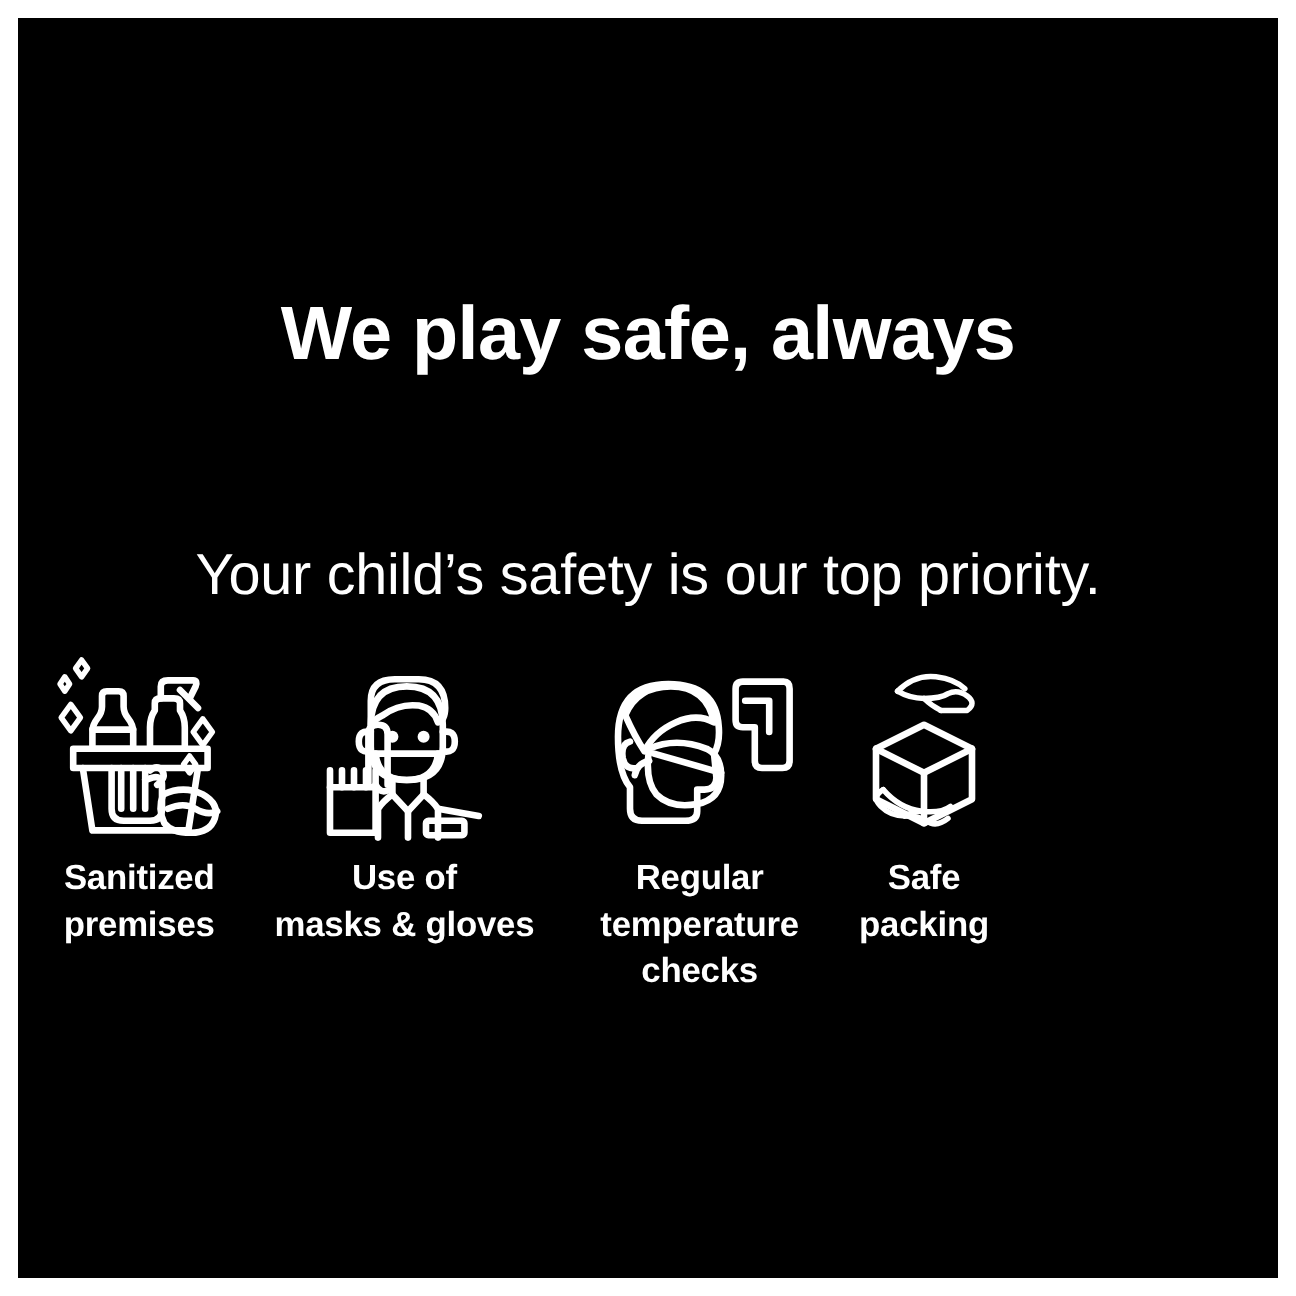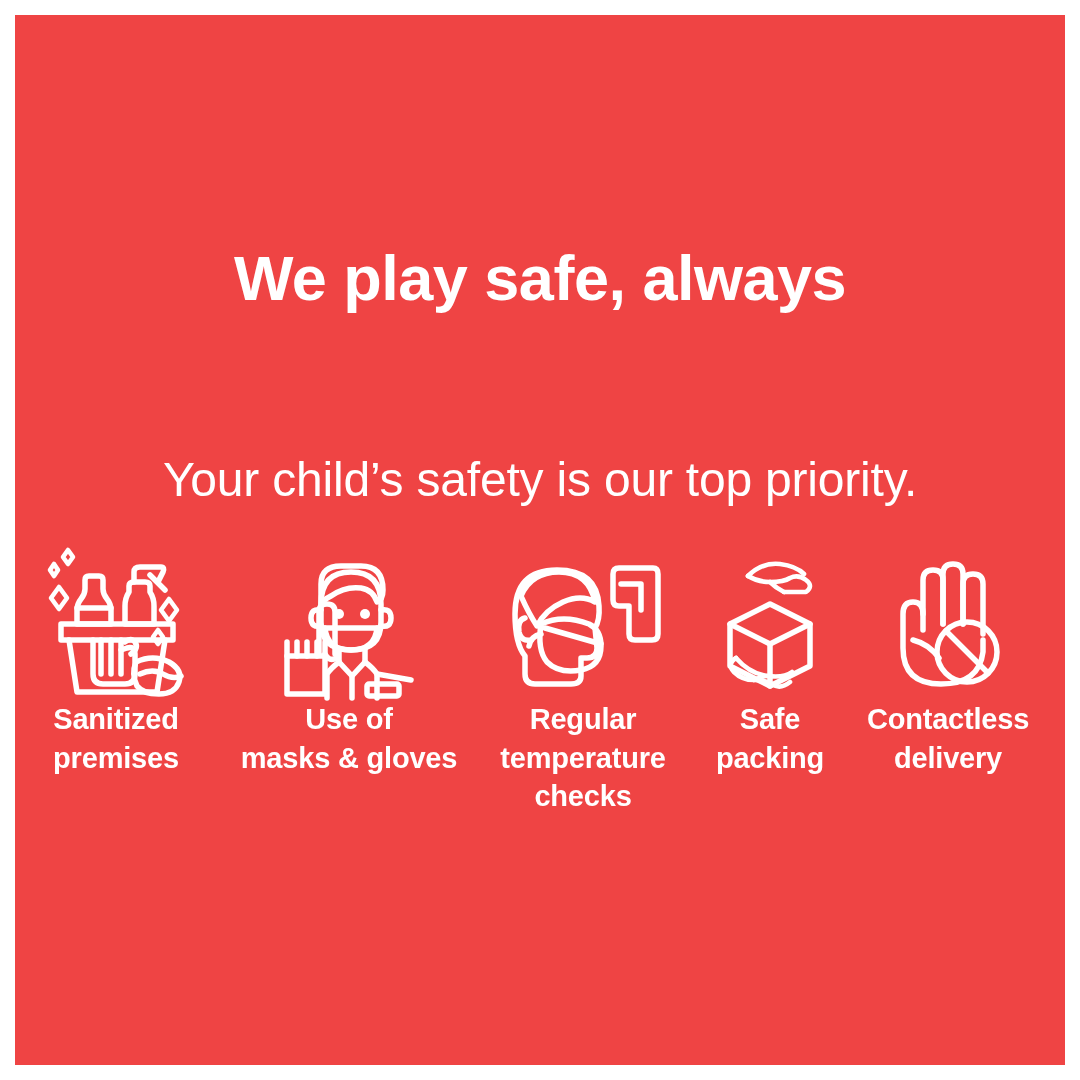--- a/index.html
+++ b/index.html
@@ -13,21 +13,21 @@
     font-family: "Liberation Sans", sans-serif;
     -webkit-font-smoothing: antialiased;
   }
 
   .poster {
     position: absolute;
     left: 15px;
     top: 15px;
     width: 1050px;
     height: 1050px;
-    background: #ef4444;
+    background: #000000;
     overflow: hidden;
   }
 
   
   .headline {
     position: absolute;
     left: 0;
     top: 232px;
     width: 1050px;
     text-align: center;
@@ -77,32 +77,33 @@
     align-items: flex-end;
     justify-content: center;
   }
 
   .feature .icon-box svg {
     display: block;
     overflow: visible;
   }
 
   .feature .caption {
+    margin-top: 13px;
     color: #ffffff;
     font-family: "Liberation Sans", sans-serif;
     font-weight: bold;
     font-size: 29px;
     line-height: 1.33;
     letter-spacing: -0.2px;
     white-space: pre-line;
   }
 
   
   .f0 { left: 1px;   width: 200px; }
-  .f1 { left: 219px; width: 230px; }
+  .f1 { left: 207px; width: 230px; }
   .f2 { left: 448px; width: 240px; }
   .f3 { left: 688px; width: 134px; }
   .f4 { left: 836px; width: 194px; }
 
   .stroke {
     fill: none;
     stroke: #ffffff;
     stroke-width: 5.5;
     stroke-linecap: round;
     stroke-linejoin: round;
@@ -255,34 +256,15 @@
                                    Q157 88 151 88 L134 88 Q128 88 128 82 L128 54
                                    L118 54 Q112 54 112 48 L112 22 Q112 16 118 16 Z"></path>
           <path class="stroke" d="M120 32 L140 32 L140 58"></path>
         </svg>
       </div>
       <div class="caption">Regular
 temperature
 checks</div>
     </div>
 
-    <div class="feature f4">
-      <div class="icon-box">
-        <svg width="118" height="148" viewBox="0 0 118 148">
-
-          <path class="stroke" d="M34 78 L34 28 Q34 18 44 18 Q54 18 54 28 L54 72"></path>
-          <path class="stroke" d="M54 72 L54 22 Q54 12 64 12 Q74 12 74 22 L74 72"></path>
-          <path class="stroke" d="M74 72 L74 32 Q74 22 84 22 Q94 22 94 32 L94 82"></path>
-
-          <path class="stroke" d="M34 62 Q34 50 24 50 Q14 50 14 62 L14 96
-                                   Q14 132 52 132 Q90 132 94 100 L94 88"></path>
-          <path class="stroke" d="M24 88 Q40 92 50 106"></path>
-
-          <circle class="stroke" cx="78" cy="100" r="30"></circle>
-          <path class="stroke" d="M57 79 L99 121"></path>
-        </svg>
-      </div>
-      <div class="caption">Contactless
-delivery</div>
-    </div>
 
   </div>
 </div>
 
 </body></html>

